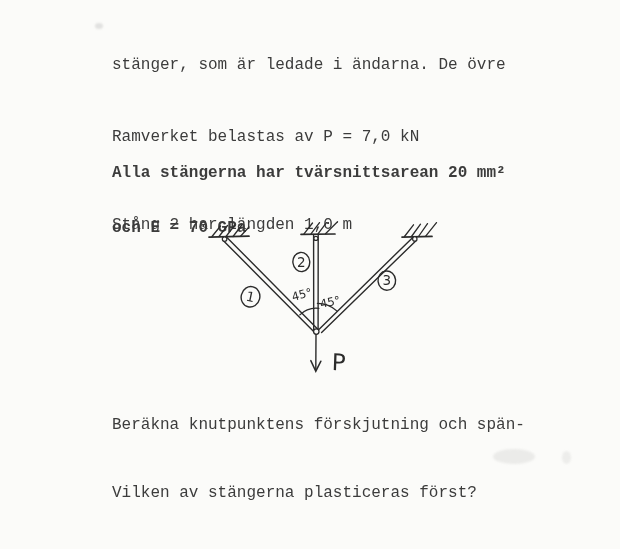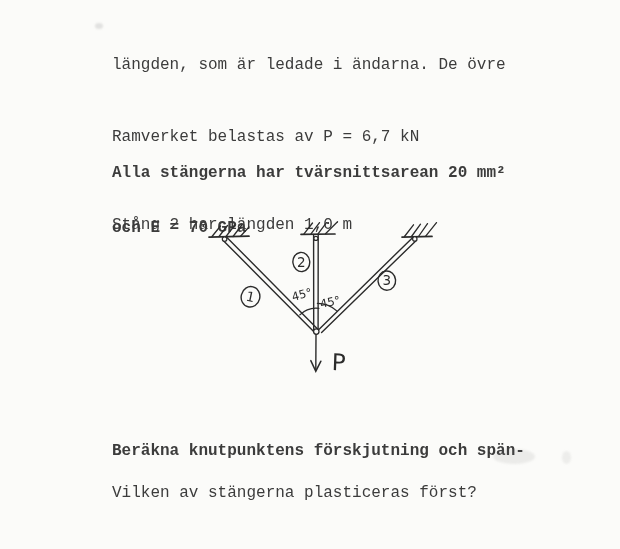--- a/index.html
+++ b/index.html
@@ -17,21 +17,21 @@
     line-height: 18.4px;
     color: #3c3c3c;
     white-space: pre;
     letter-spacing: 0;
   }
   .line { display: block; }
   #para-intro    { top: 19px;  }
   #para-load     { top: 91px;  }
   #para-area     { top: 127px; font-weight: bold; }
   #para-length   { top: 179px; }
-  #para-task     { top: 405px; font-weight: bold; }
+  #para-task     { top: 379px; }
   #para-question { top: 447px; }
 
   #figure-wrap {
     position: absolute;
     left: 185px; top: 212px;
     width: 270px; height: 170px;
   }
   #figure-wrap svg { display: block; }
   .ink   { stroke: #2b2b2b; fill: none; stroke-linecap: round; }
   .pin   { fill: #fbfbf9; stroke: #2b2b2b; }
@@ -42,25 +42,25 @@
 
   .artifact { position: absolute; border-radius: 50%; filter: blur(1px); }
   #artifact-smudge-1 { left: 95px;  top: 23px;  width: 8px;  height: 6px;  background: rgba(110,110,110,.18); }
   #artifact-smudge-2 { left: 493px; top: 449px; width: 42px; height: 15px; background: rgba(120,120,120,.12); }
   #artifact-smudge-3 { left: 562px; top: 451px; width: 9px;  height: 13px; background: rgba(120,120,120,.10); }
 </style>
 </head>
 <body>
 
 <div class="para" id="para-intro">
-  <span class="line">längden, som är ledade i ändarna. De övre</span>
+  <span class="line">stänger, som är ledade i ändarna. De övre</span>
 </div>
 
 <div class="para" id="para-load">
-  <span class="line">Ramverket belastas av P = 6,7 kN</span>
+  <span class="line">Ramverket belastas av P = 7,0 kN</span>
 </div>
 
 <div class="para" id="para-area">
   <span class="line">Alla stängerna har tvärsnittsarean 20 mm²</span>
   <span class="line">och E = 70 GPa</span>
 </div>
 
 <div class="para" id="para-length">
   <span class="line">Stång 2 har längden 1,0 m</span>
 </div>

